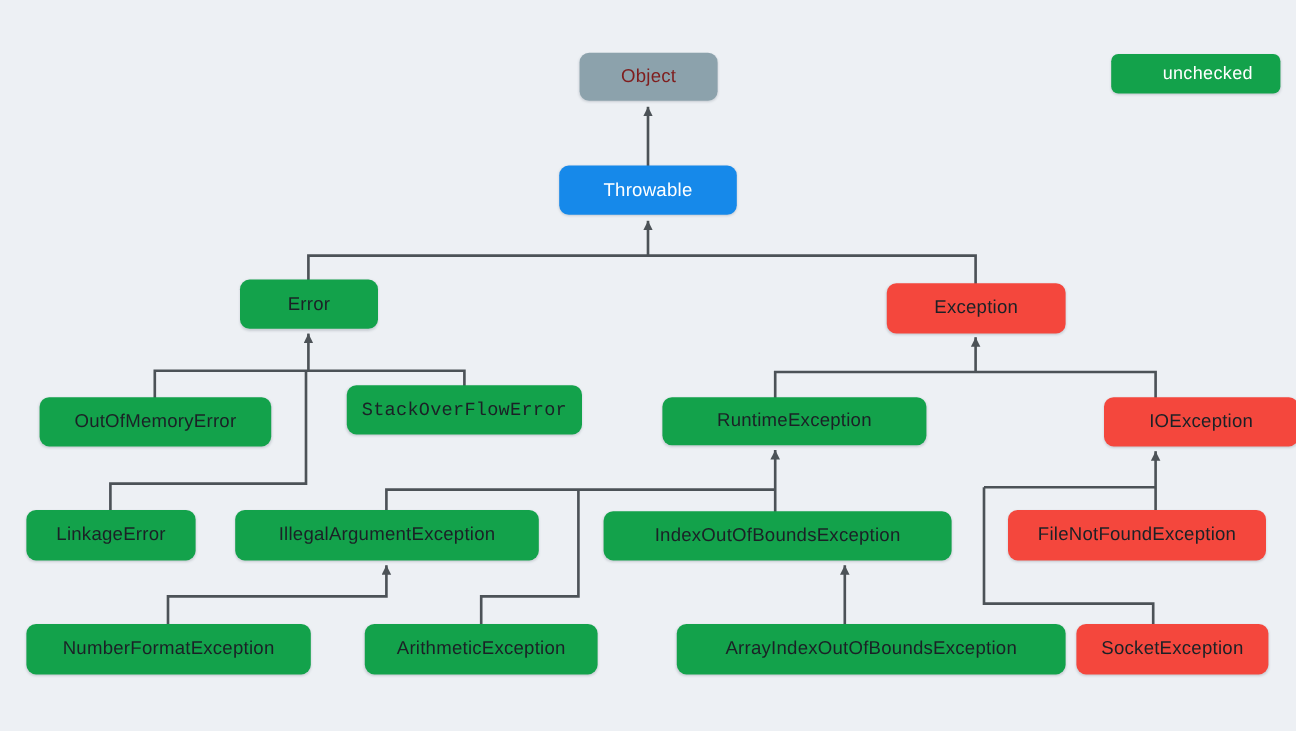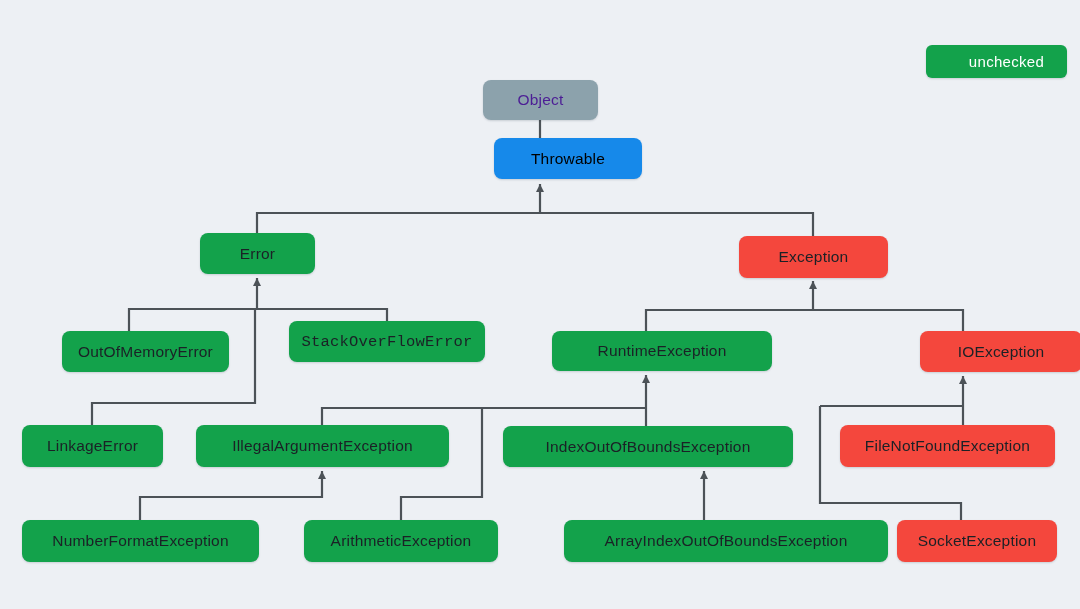--- a/index.html
+++ b/index.html
@@ -14,25 +14,25 @@
     position:absolute;display:flex;align-items:center;justify-content:center;
     border-radius:8px;font-size:15.5px;color:#1b2126;letter-spacing:.2px;
     box-shadow:0 1px 2px rgba(40,55,70,.18);
   }
   .chip{
     position:absolute;display:flex;align-items:center;justify-content:center;
     border-radius:6px;font-size:15px;color:#ffffff;letter-spacing:.3px;
     box-shadow:0 1px 2px rgba(40,55,70,.18);
     padding-left:20px;
   }
-  #n-object{left:483px;top:44px;width:115px;height:40px;color:#4c1d95;margin-top:36px;}
-  #n-throwable{left:494px;top:138px;width:148px;height:41px;color:#000000;}
+  #n-object{left:483px;top:44px;width:115px;height:40px;color:#7f1d1d;}
+  #n-throwable{left:466px;top:138px;width:148px;height:41px;color:#ffffff;}
   #n-error{left:200px;top:233px;width:115px;height:41px;}
   #n-exception{left:739px;top:236px;width:149px;height:42px;}
-  #n-oome{left:33px;top:331px;width:167px;height:41px;margin-left:29px;}
+  #n-oome{left:33px;top:331px;width:193px;height:41px;}
   #n-sofe{left:289px;top:321px;width:196px;height:41px;font-family:Liberation Mono, monospace;}
   #n-re{left:552px;top:331px;width:220px;height:40px;}
   #n-ioe{left:920px;top:331px;width:162px;height:41px;}
   #n-le{left:22px;top:425px;width:141px;height:42px;}
   #n-iae{left:196px;top:425px;width:253px;height:42px;}
   #n-ioobe{left:503px;top:426px;width:290px;height:41px;}
   #n-fnfe{left:840px;top:425px;width:215px;height:42px;}
   #n-nfe{left:22px;top:520px;width:237px;height:42px;}
   #n-ae{left:304px;top:520px;width:194px;height:42px;}
   #n-aioobe{left:564px;top:520px;width:324px;height:42px;}

